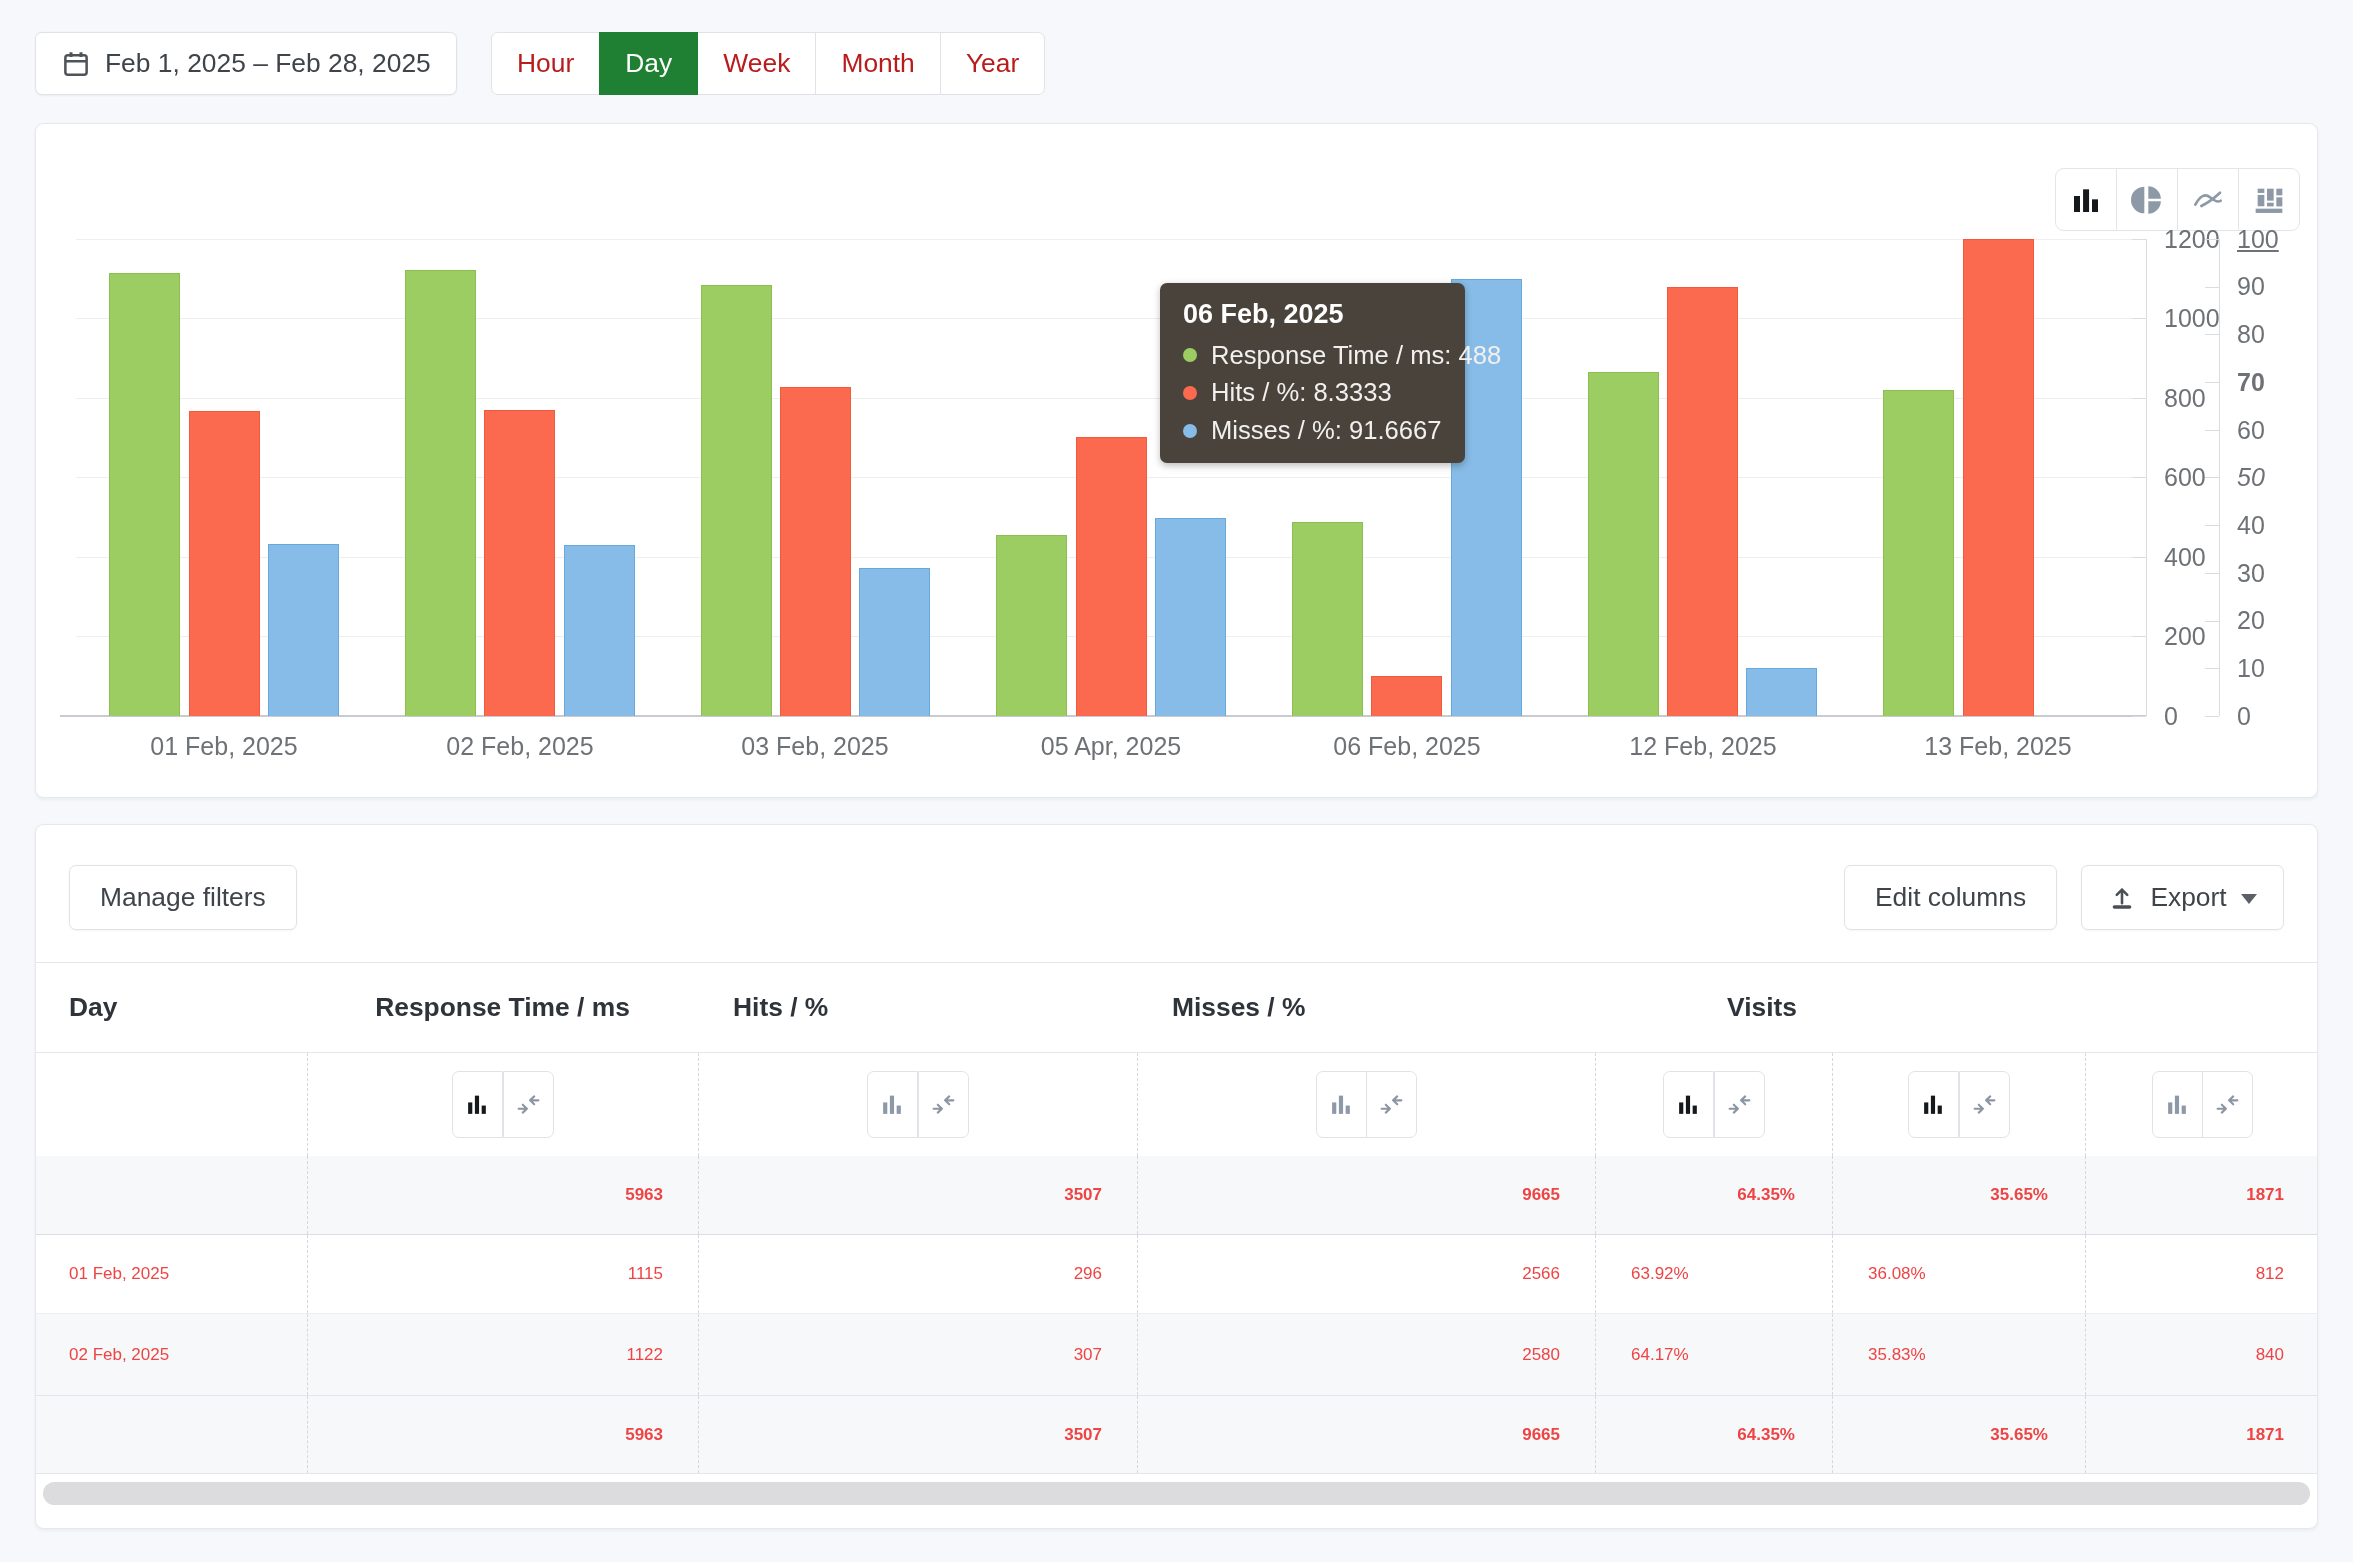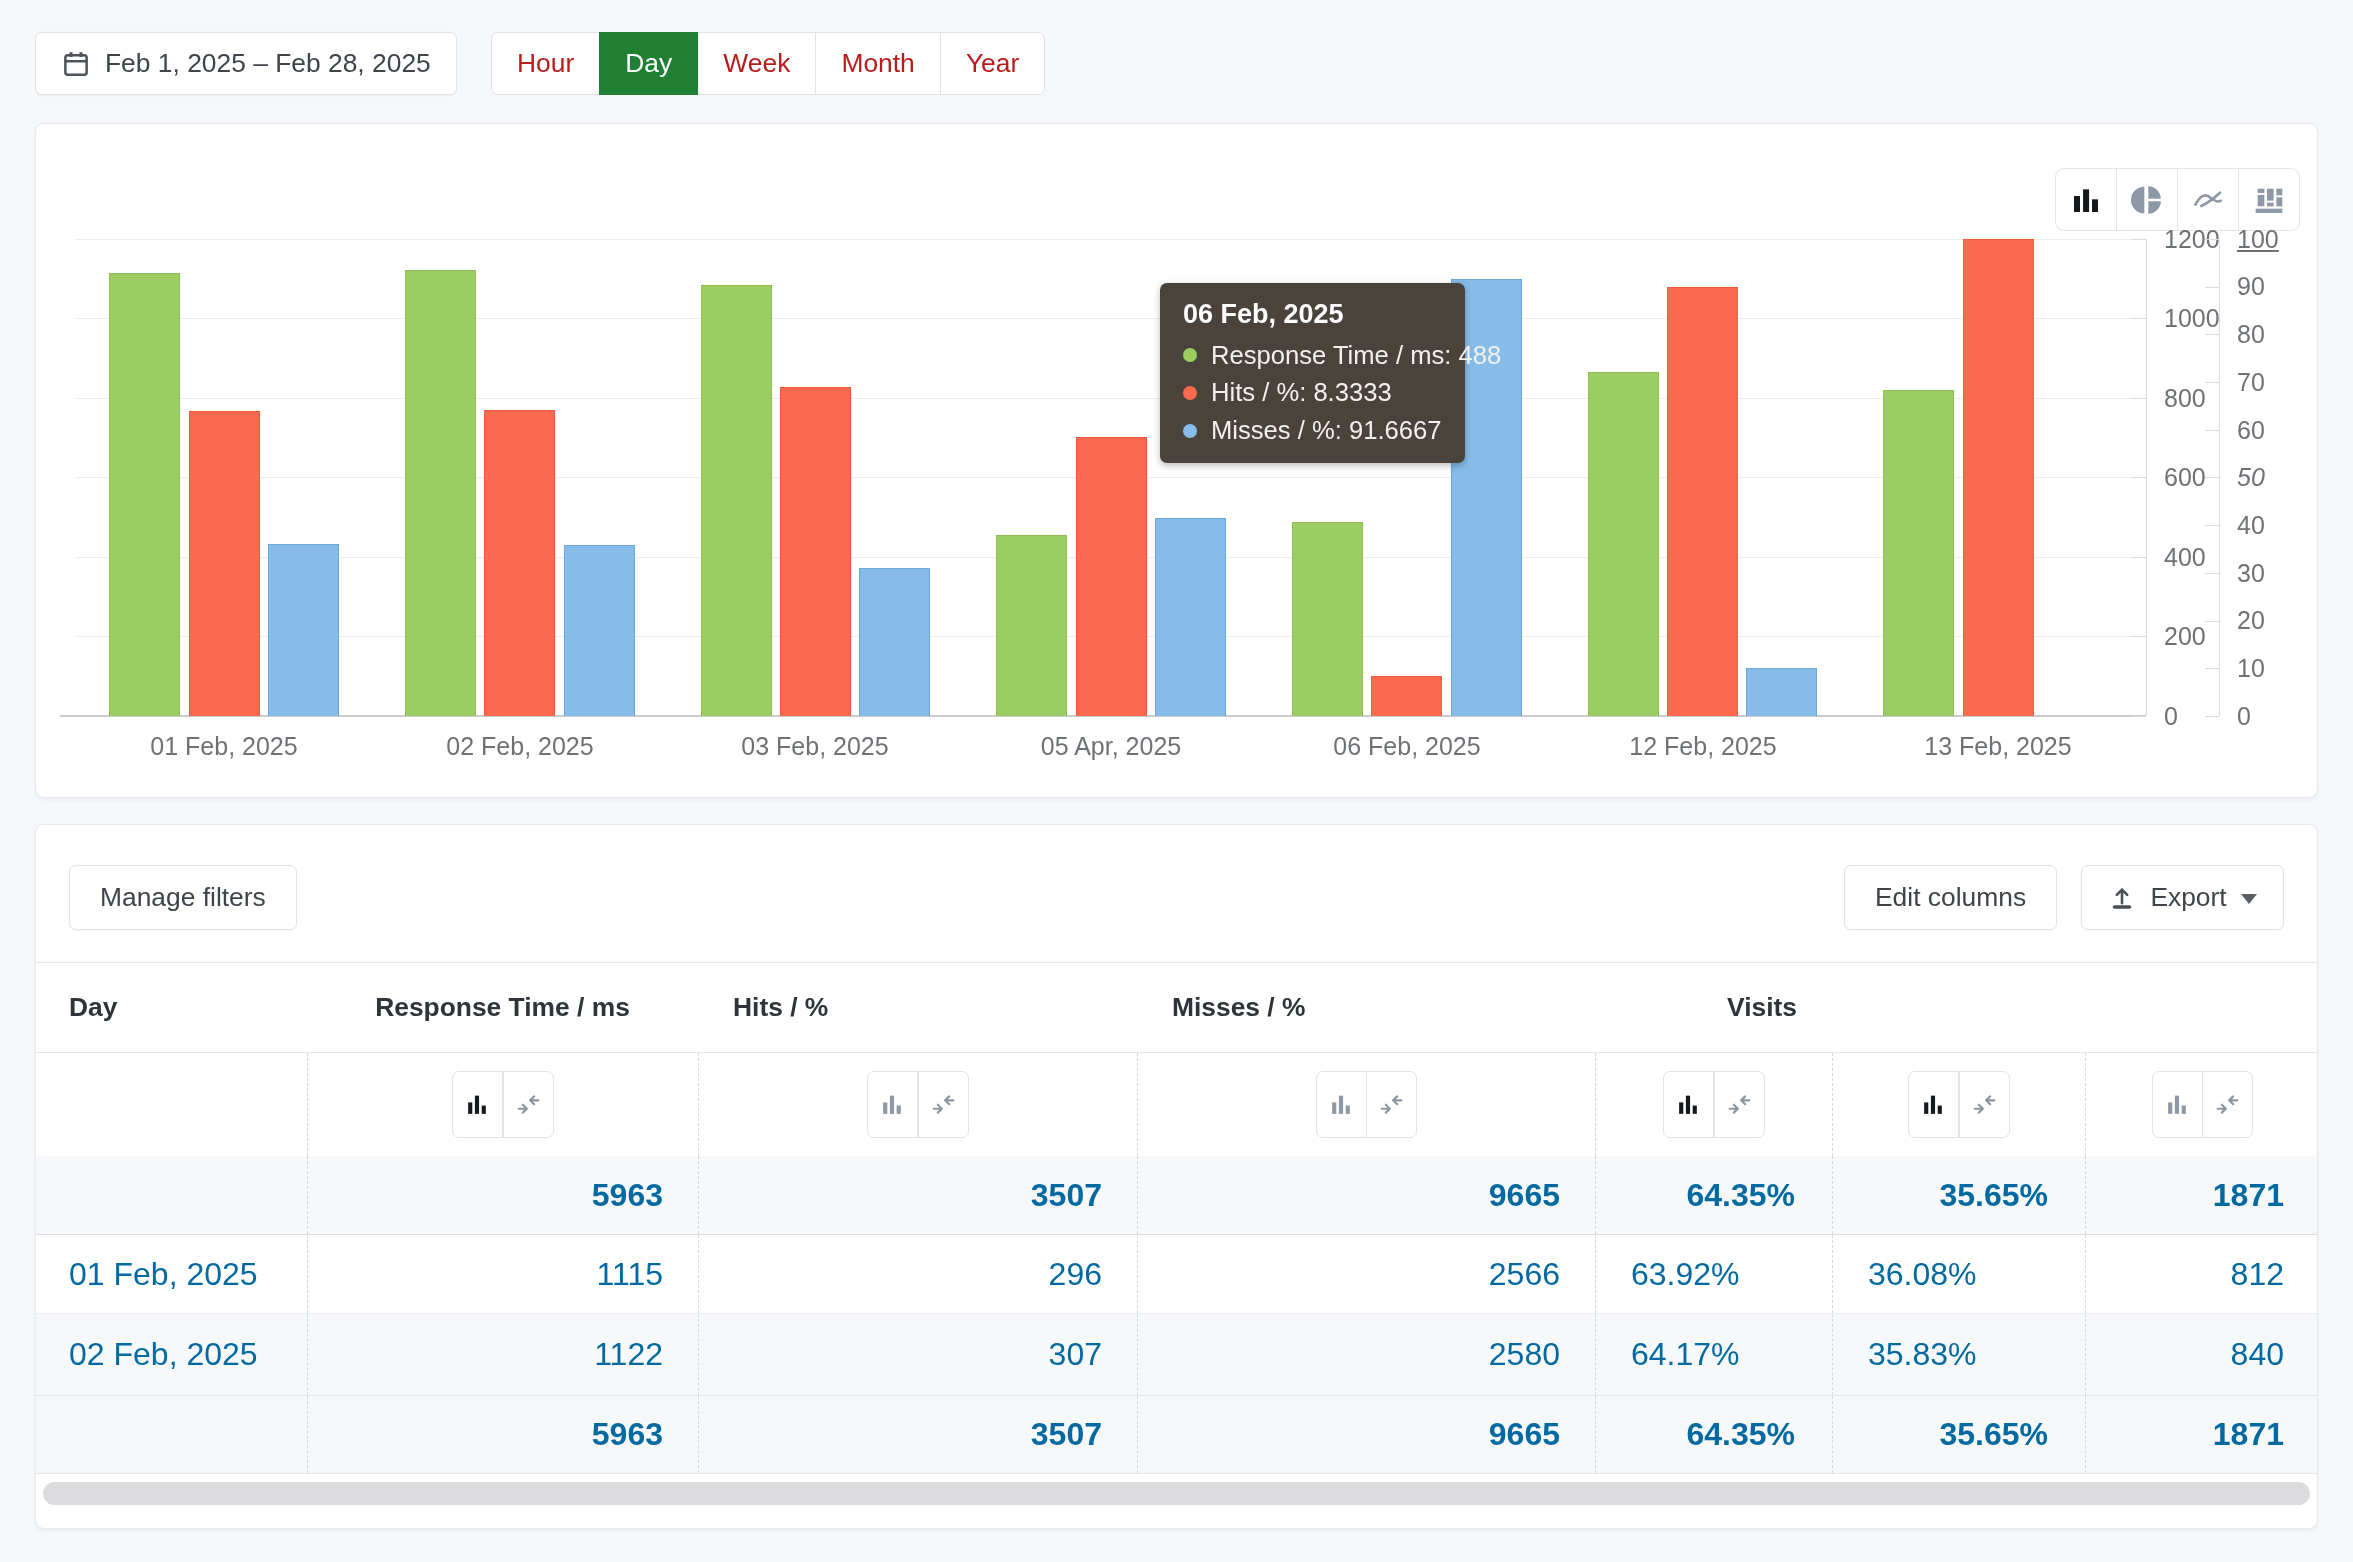--- a/index.html
+++ b/index.html
@@ -77,21 +77,21 @@
   .mini-btn{width:51px;height:67px;background:#fff;border:0.9px solid #dfe3e8;margin-left:-0.9px;
     display:flex;align-items:center;justify-content:center;cursor:pointer;box-sizing:border-box;}
   .mini-btn:first-child{border-radius:7px 0 0 7px;margin-left:0;}
   .mini-btn:last-child{border-radius:0 7px 7px 0;}
   .t-row{height:81px;}
   .t-row.gray{background:#f7f8fa;}
   .t-row.bold .td{font-weight:bold;}
   .t-row.sum-top{height:79px;border-bottom:1.8px solid #d9dce0;}
   .t-row.mid{border-bottom:0.9px solid #eceef1;height:79px;}
   .t-row.sum-bottom{height:79px;border-top:0.9px solid #e2e5e9;border-bottom:0.9px solid #e4e7ea;}
-  .td{display:flex;align-items:center;font-size:32px;color:#0369a1;box-sizing:border-box;}
+  .td{display:flex;align-items:center;font-size:17px;color:#ef4444;box-sizing:border-box;}
   .sep{border-left:0.9px dashed #d5d8dc;}
   .al{justify-content:flex-start;padding-left:33px;}
   .ar{justify-content:flex-end;padding-right:35px;}
   .apctl{justify-content:flex-start;padding-left:35px;}
   .apctr{justify-content:flex-end;padding-right:37px;}
   .ac{justify-content:center;}
   .hscroll{position:absolute;left:7px;top:657px;width:2267px;height:23px;}
   .hthumb{width:100%;height:100%;background:#dcdcdf;border-radius:11.5px;}
   svg{display:block;}
 </style>
@@ -228,21 +228,21 @@
       <div class="axis-lab" style="left: 2161px; top: 368px;">20</div>
       <div class="tick" style="left: 2129px; top: 334px;"></div>
       <div class="axis-lab" style="left: 2161px; top: 321px;">30</div>
       <div class="tick" style="left: 2129px; top: 286px;"></div>
       <div class="axis-lab" style="left: 2161px; top: 273px;">40</div>
       <div class="tick" style="left: 2129px; top: 238px;"></div>
       <div class="axis-lab" style="left: 2161px; top: 225px; font-style: italic;">50</div>
       <div class="tick" style="left: 2129px; top: 191px;"></div>
       <div class="axis-lab" style="left: 2161px; top: 178px;">60</div>
       <div class="tick" style="left: 2129px; top: 143px;"></div>
-      <div class="axis-lab" style="left: 2161px; top: 130px;">70</div>
+      <div class="axis-lab" style="left: 2161px; top: 130px; font-weight: bold;">70</div>
       <div class="tick" style="left: 2129px; top: 95px;"></div>
       <div class="axis-lab" style="left: 2161px; top: 82px;">80</div>
       <div class="tick" style="left: 2129px; top: 48px;"></div>
       <div class="axis-lab" style="left: 2161px; top: 34px;">90</div>
       <div class="tick" style="left: 2129px; top: 0px;"></div>
       <div class="axis-lab" style="left: 2161px; top: -13.2px; text-decoration: underline;">100</div>
     </div>
 </div>
 
 <div class="card" id="table-card">

